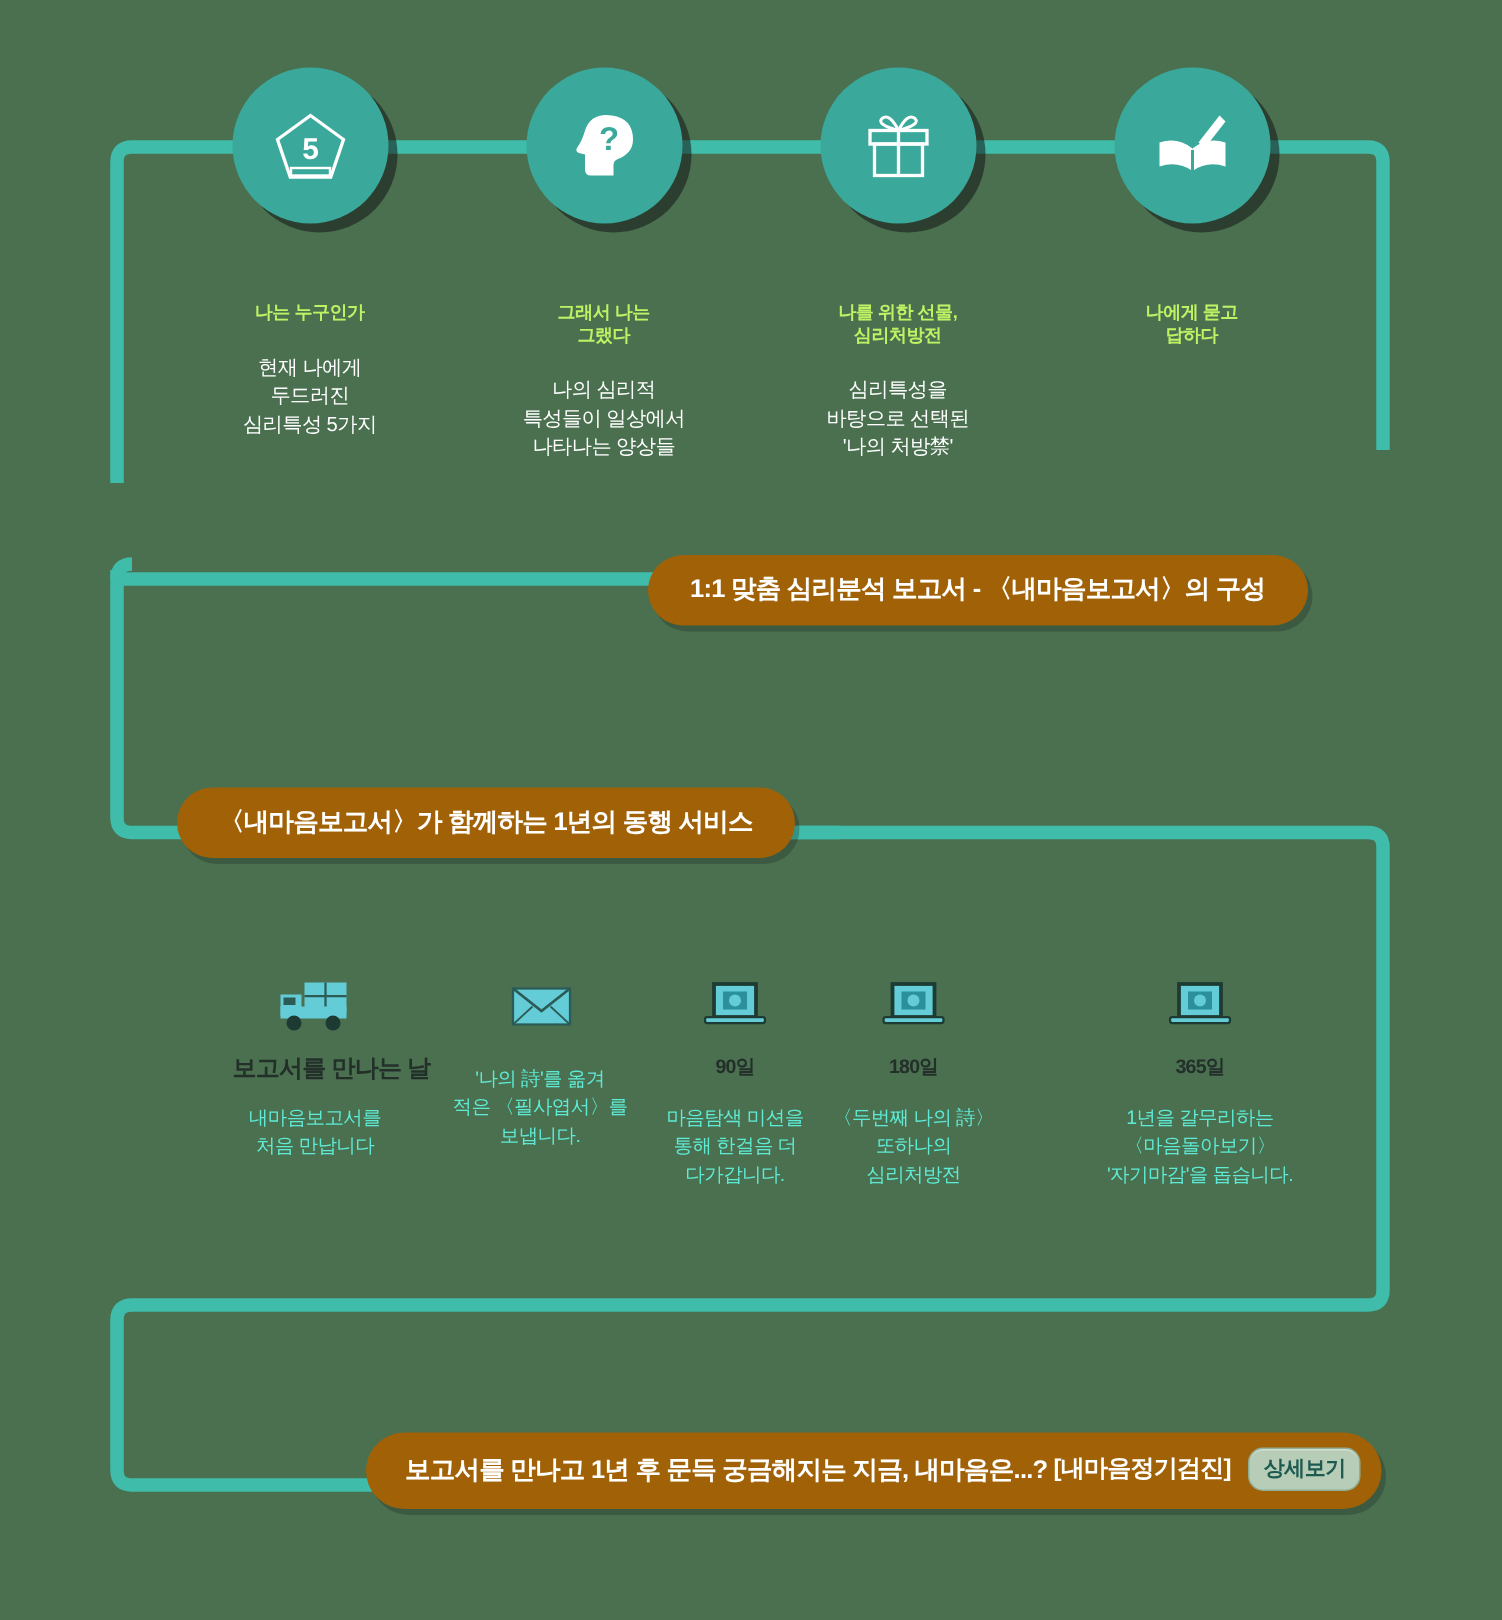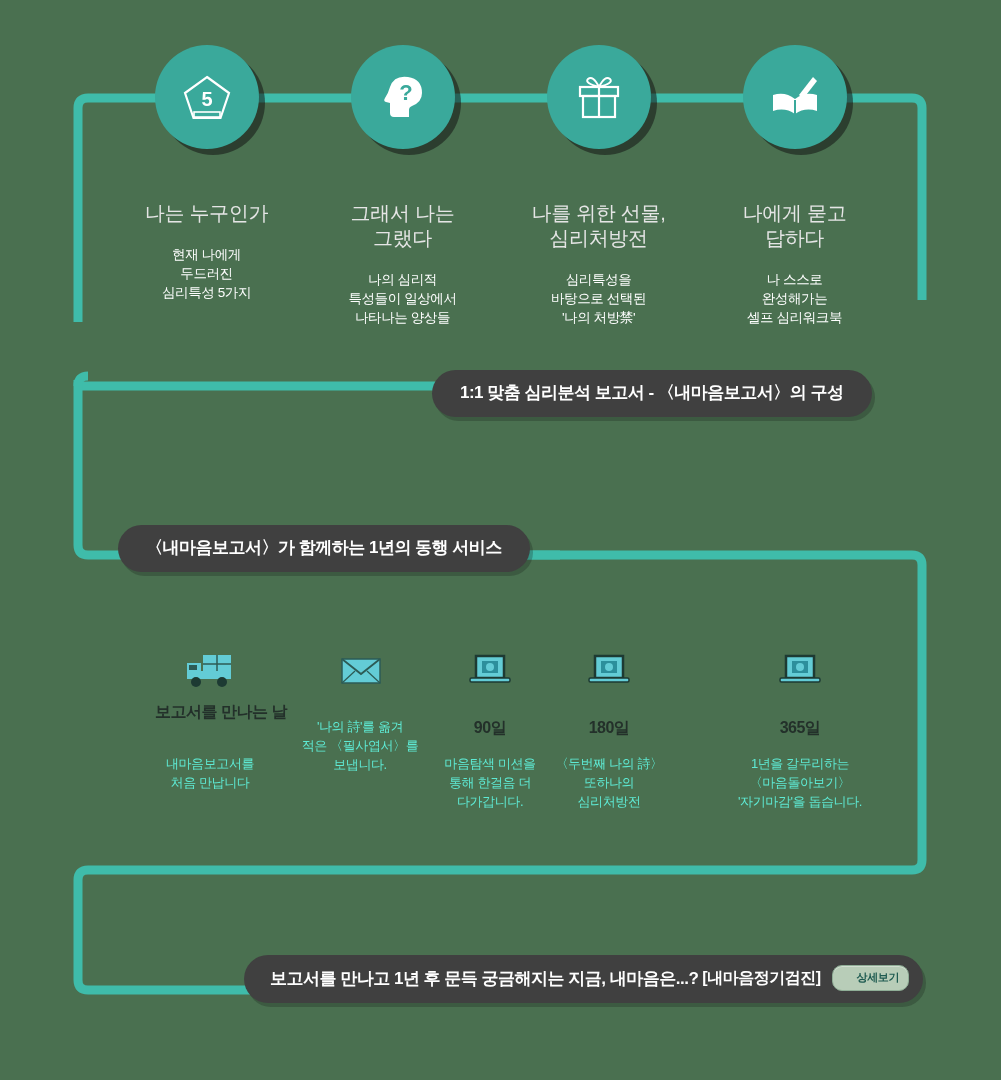--- a/index.html
+++ b/index.html
@@ -56,44 +56,44 @@
     display: flex;
     align-items: center;
     justify-content: center;
     position: relative;
     z-index: 3;
   }
   .badge-circle svg { display:block; }
 
   .badge-title {
     margin-top: 52px;
-    color: #e5e5e5;
-    font-size: 20px;
-    font-weight: normal;
+    color: #bef264;
+    font-size: 12px;
+    font-weight: bold;
     line-height: 1.25;
     text-align: center;
     white-space: pre-line;
     letter-spacing: -0.3px;
   }
   .badge-desc {
     margin-top: 20px;
     color: #ffffff;
     font-size: 13.5px;
     line-height: 1.4;
     text-align: center;
     white-space: pre-line;
     letter-spacing: -0.4px;
   }
 
   
   .pill {
     position: absolute;
     display: inline-flex;
     align-items: center;
-    background: #404040;
+    background: #a16207;
     color: #ffffff;
     border-radius: 26px;
     padding: 11px 28px 13px 28px;
     font-size: 17px;
     font-weight: bold;
     letter-spacing: -0.5px;
     box-shadow: 3px 4px 0 0 rgba(20,22,20,0.25);
     z-index: 3;
     white-space: nowrap;
   }
@@ -114,23 +114,23 @@
   #bottom-cta .cta-main { margin-right: 4px; }
   #bottom-cta .cta-bracket {
     font-size: 16px;
     margin-right: 12px;
   }
   .detail-btn {
     background: #b8cdb8;
     color: #1d5a50;
     border: 1px solid #8fae96;
     border-radius: 10px;
-    font-size: 11px;
-    font-weight: bold;
-    padding: 4px 9px 5px 23px;
+    font-size: 14px;
+    font-weight: bold;
+    padding: 4px 9px 5px 9px;
     letter-spacing: -0.3px;
     box-shadow: 0 1px 0 rgba(255,255,255,0.35) inset;
   }
 
   
   .timeline {
     position: absolute;
     left: 0;
     top: 648px;
     width: 1001px;
@@ -140,23 +140,23 @@
     width: 150px;
     text-align: center;
   }
   .tl-icon {
     height: 46px;
     display: flex;
     align-items: center;
     justify-content: center;
   }
   .tl-label {
-    margin-top: 24px;
+    margin-top: 8px;
     color: #23302a;
-    font-size: 16px;
+    font-size: 13px;
     font-weight: bold;
     letter-spacing: -0.5px;
     white-space: nowrap;
   }
   .tl-label.blank { visibility: hidden; }
   .tl-desc {
     margin-top: 16px;
     color: #5eead4;
     font-size: 13px;
     line-height: 1.45;
@@ -250,23 +250,20 @@
       <div class="badge-circle">
         <svg width="56" height="56" viewBox="0 0 56 56">
           <path d="M28 30 Q18 22 6 26 L6 42 Q18 38 28 45 Z" fill="#ffffff"></path>
           <path d="M28 30 Q38 22 50 26 L50 42 Q38 38 28 45 Z" fill="#ffffff"></path>
           <line x1="28" y1="31" x2="28" y2="45" stroke="#3aa99b" stroke-width="2"></line>
           <path d="M32 26 L46 8 L50 12 L36 30 Z" fill="#ffffff"></path>
         </svg>
       </div>
       <div class="badge-title">나에게 묻고
 답하다</div>
-      <div class="badge-desc">나 스스로
-완성해가는
-셀프 심리워크북</div>
     </div>
   </div>
 
   <div class="pill" id="pill-report-structure">
     <span>1:1 맞춤 심리분석 보고서 - 〈내마음보고서〉의 구성</span>
   </div>
 
   <div class="pill" id="pill-one-year">
     <span>〈내마음보고서〉가 함께하는 1년의 동행 서비스</span>
   </div>

